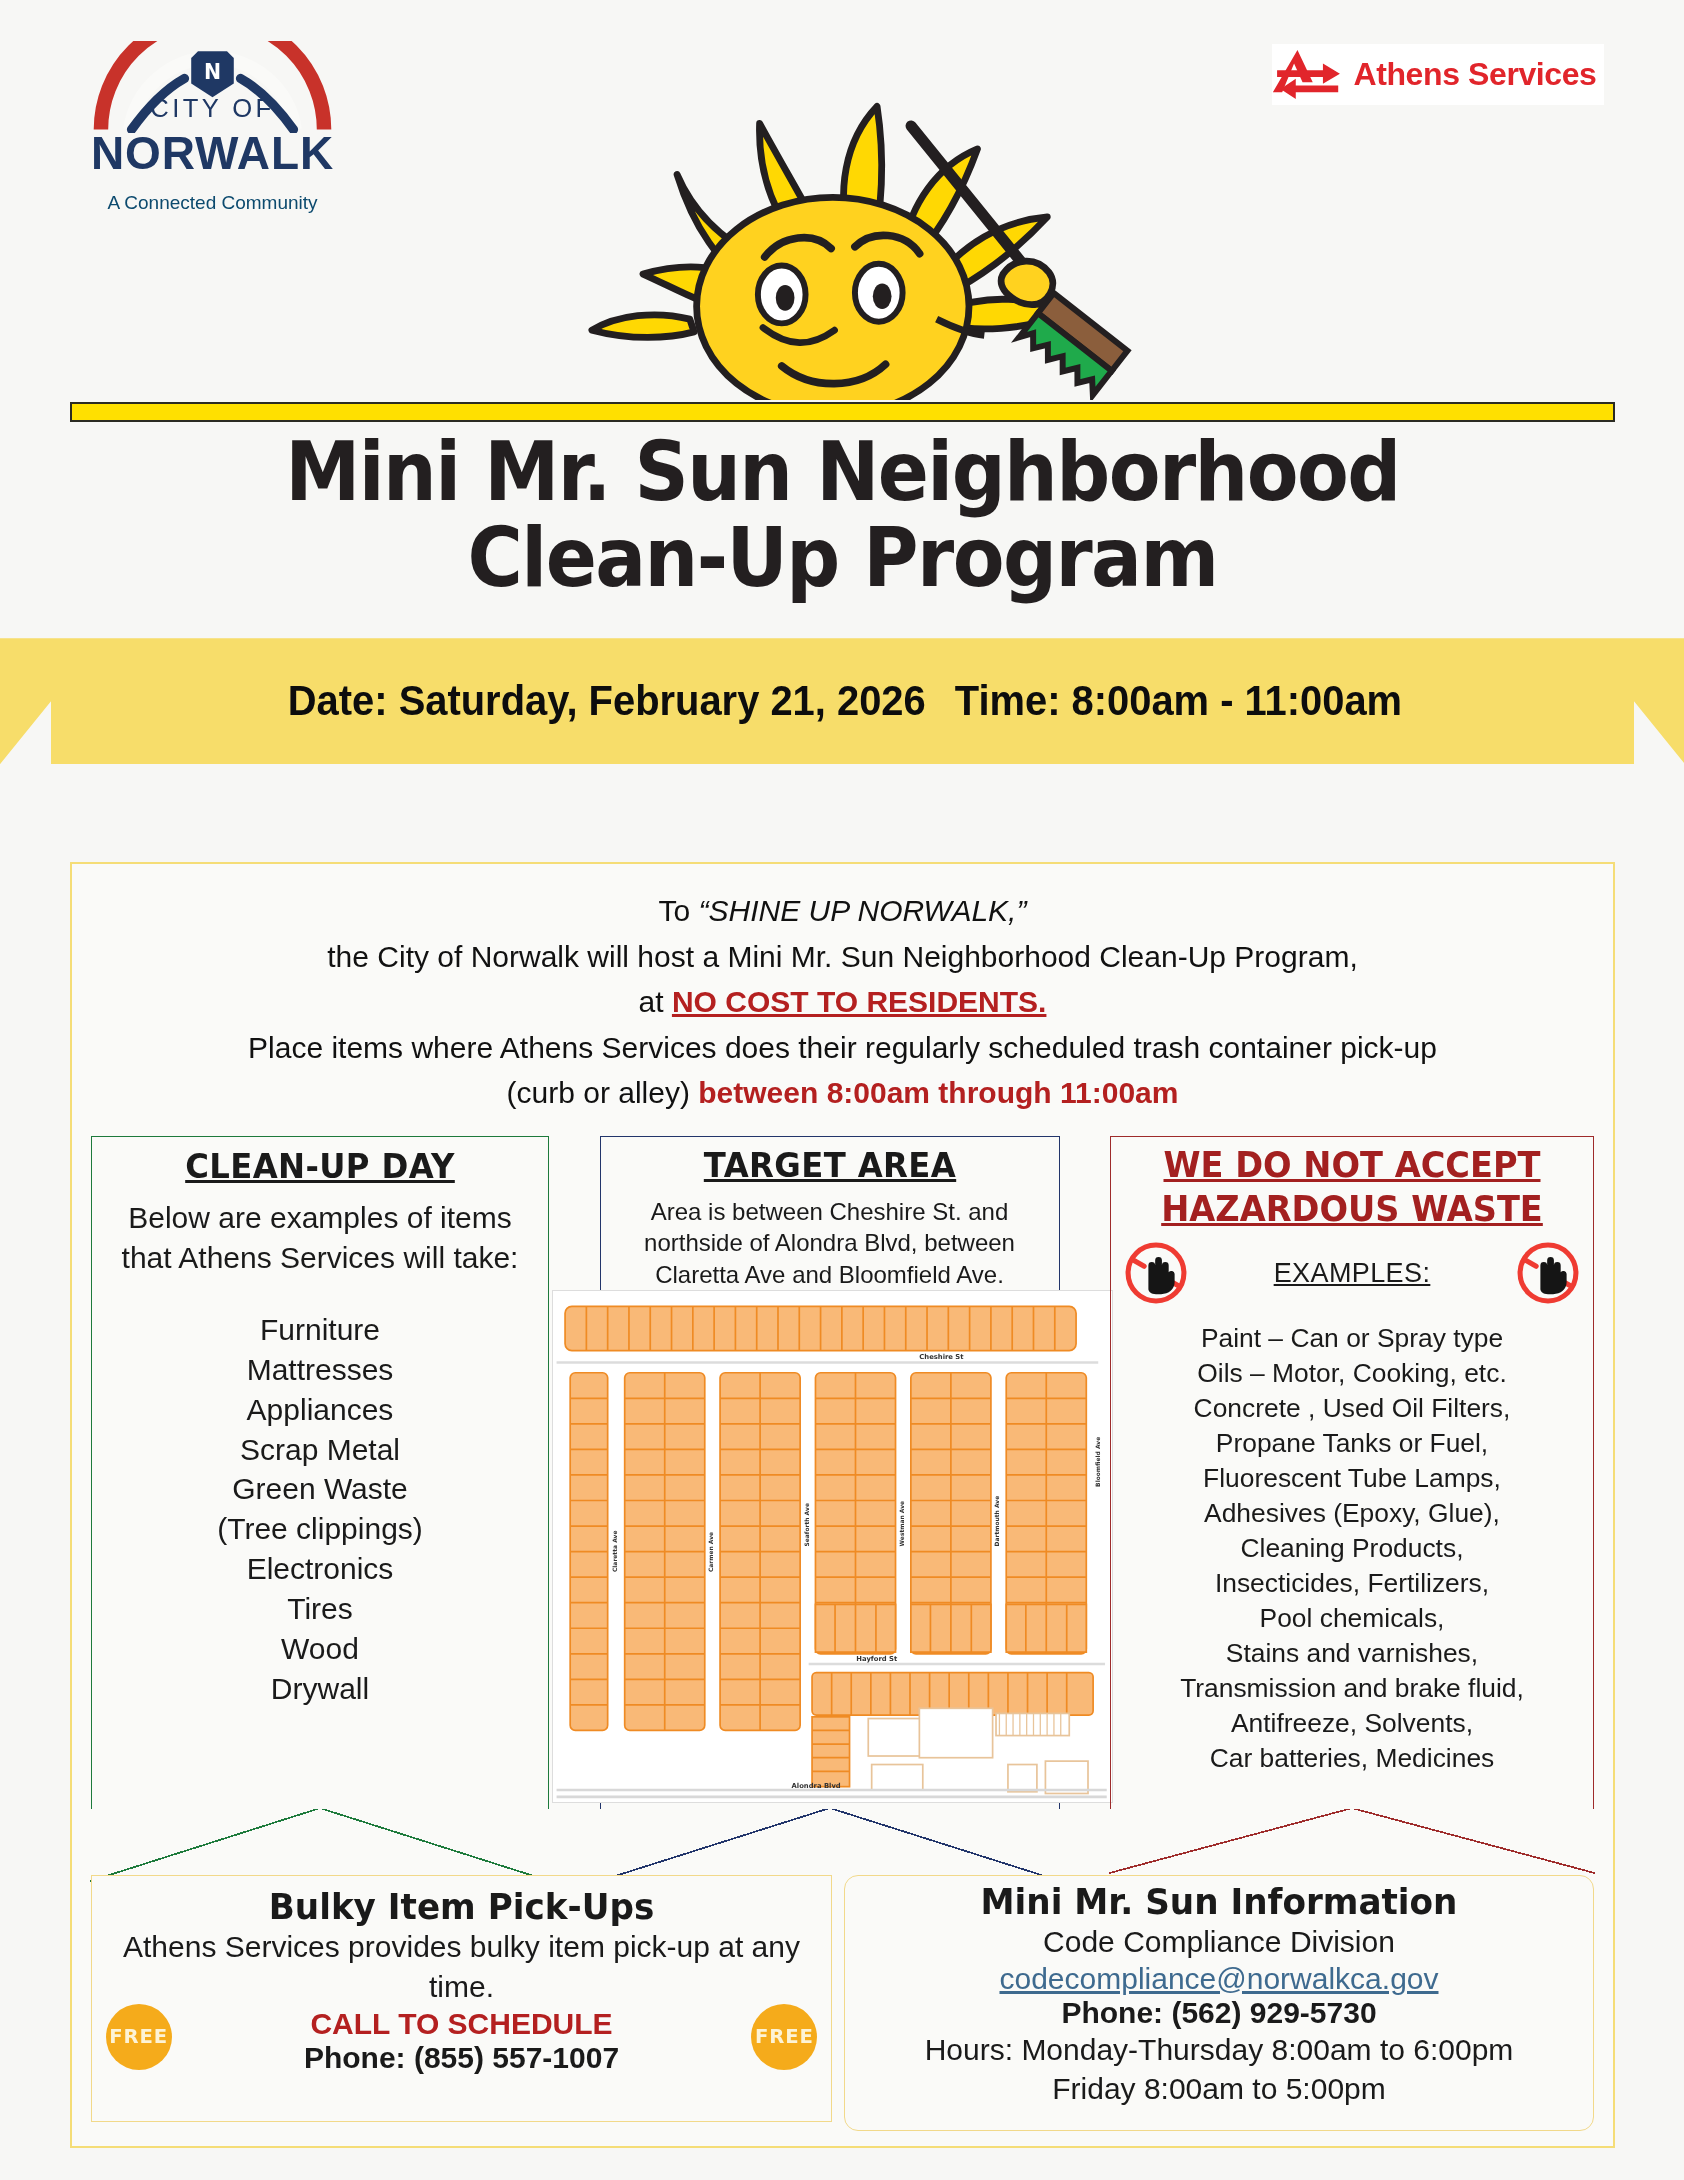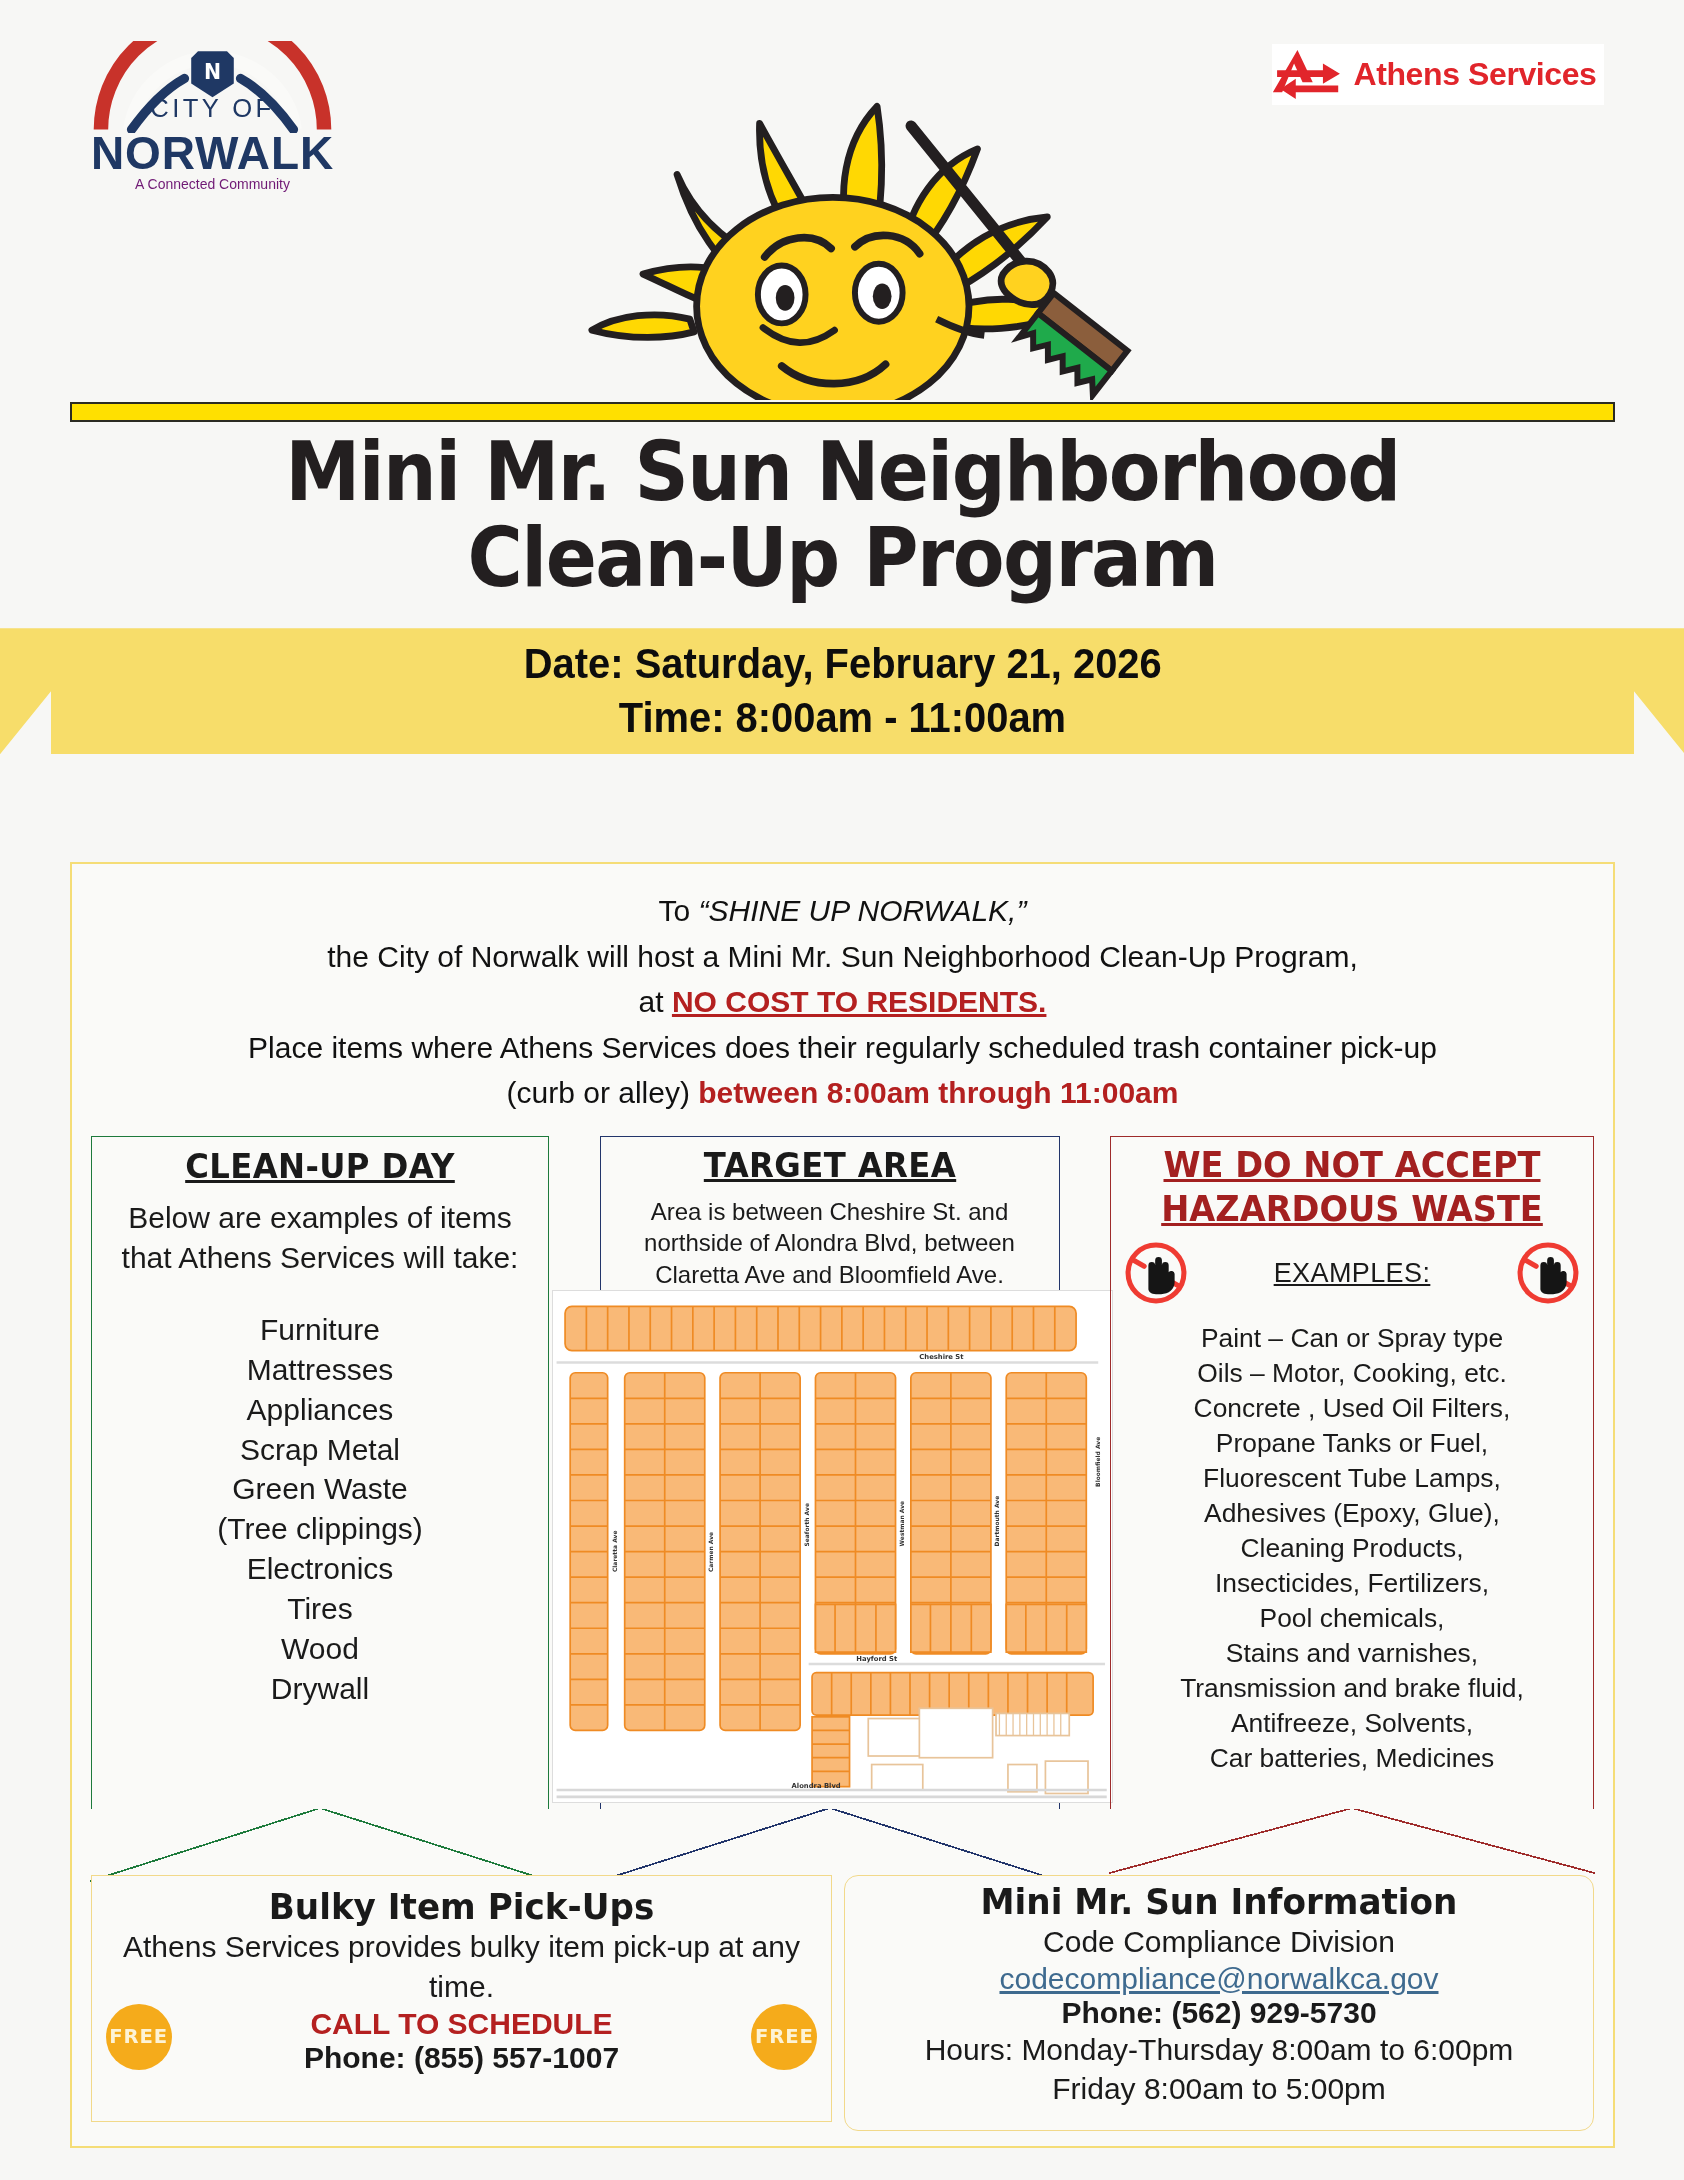--- a/index.html
+++ b/index.html
@@ -42,23 +42,23 @@
   }
   .nl-norwalk {
     font-size: 46px;
     font-weight: bold;
     color: #1f3864;
     letter-spacing: 0.9px;
     line-height: 1;
     margin-top: -3.4px;
   }
   .nl-tag {
-    font-size: 14px;
-    color: #701a75;
-    margin-top: 0;
+    font-size: 19px;
+    color: #0c4a6e;
+    margin-top: 16px;
   }
 
   .athens-logo {
     position: absolute;
     right: 81px;
     top: 44px;
     width: 332px;
     height: 61px;
     background: #fff;
     display: flex;
@@ -103,26 +103,26 @@
     font-size: 82px;
     line-height: 1.05;
     letter-spacing: -1.7px;
     color: #231f20;
     transform: scaleX(0.92);
   }
 
   
   .date-banner {
     position: relative;
-    margin: 27px 0 0 0;
+    margin: 37px 0 0 0;
     height: 126px;
     background: #f7dd6a;
     clip-path: polygon(0 0, 100% 0, 100% 100%, 1634px 50%, 1634px 100%, 51px 100%, 51px 50%, 0 100%);
     display: flex;
-    flex-direction: column;
+    flex-direction: row;
     align-items: center;
     justify-content: center;
     color: #0d0d0d;
   }
   .date-banner div {
     font-size: 42px;
     font-weight: bold;
     line-height: 1.28;
     transform: scaleX(0.95);
   }

